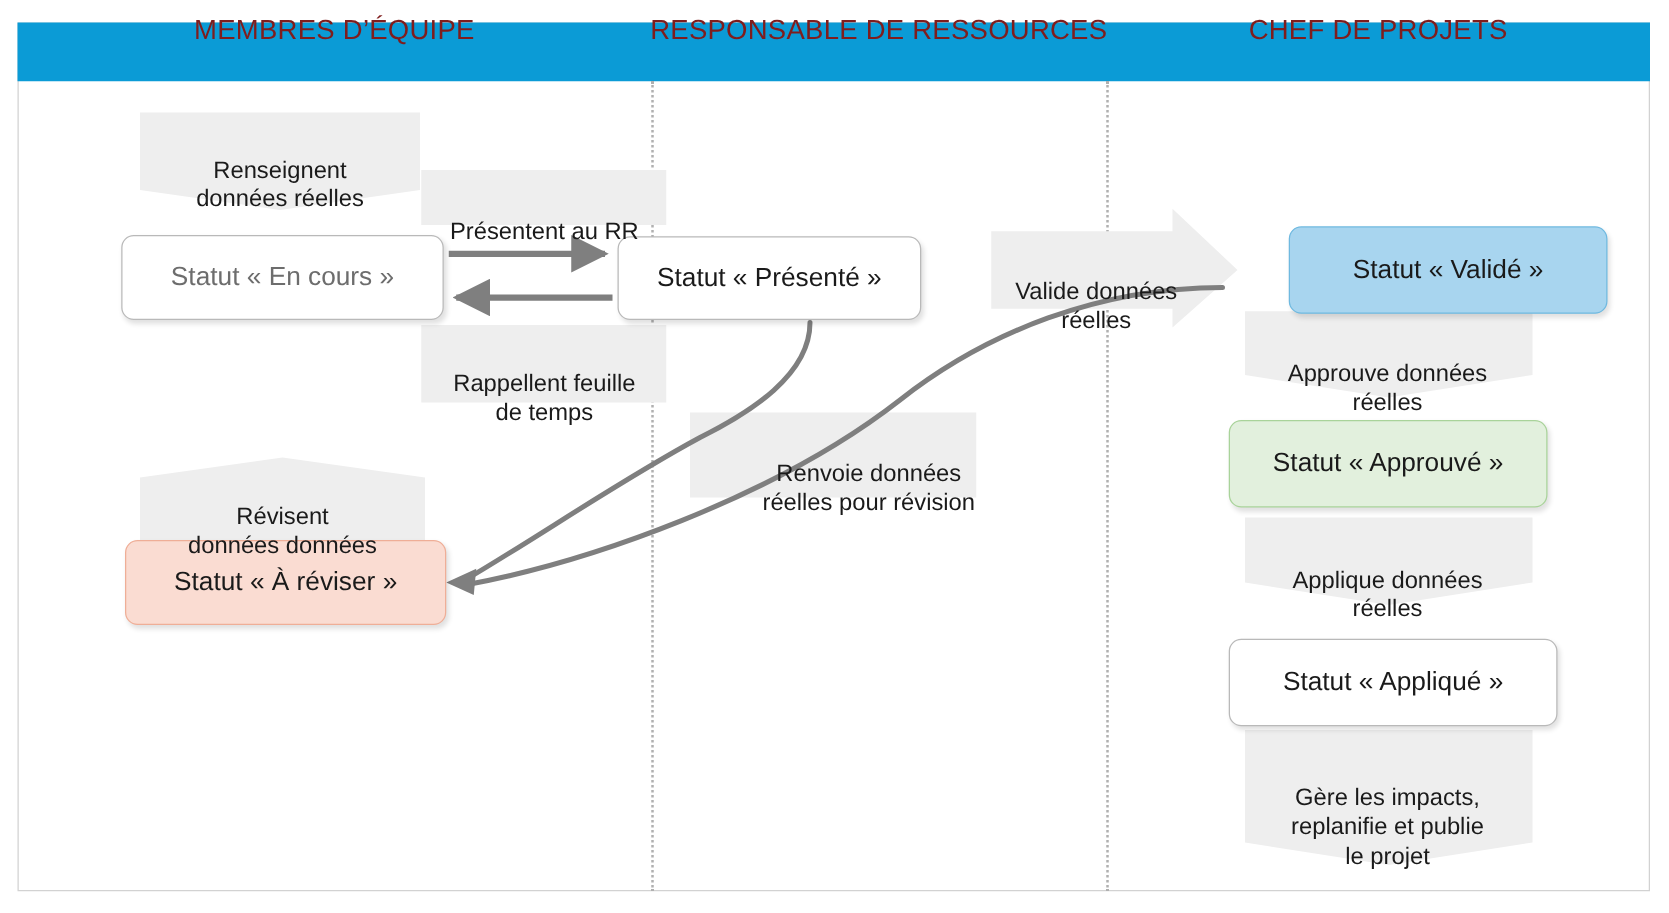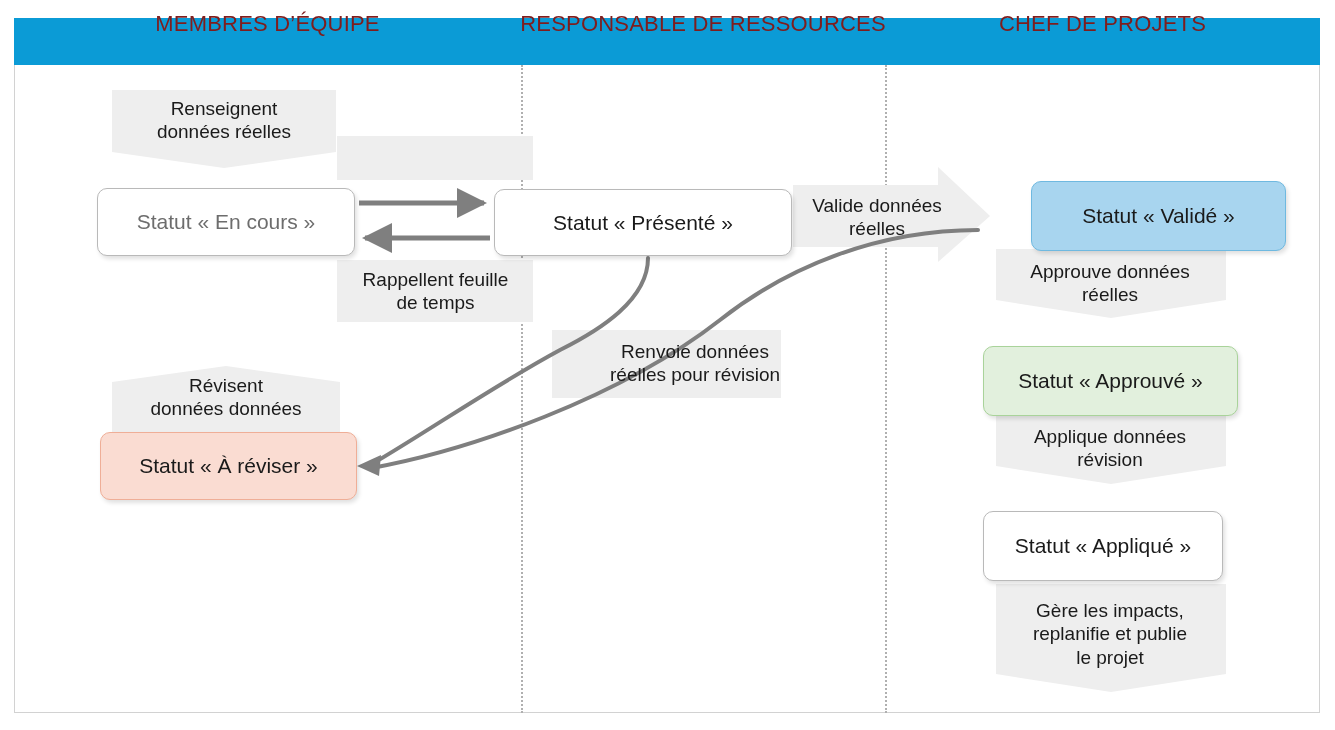--- a/index.html
+++ b/index.html
@@ -81,37 +81,38 @@
     box-shadow: 2px 3px 4px rgba(0,0,0,0.12);
     background: #ffffff;
     padding: 0 4px;
   }
   .status-box.grey-text { color: #6d6d6d; }
   .status-box.blue  { background: #a8d5ef; border-color: #6fb9e0; }
   .status-box.green { background: #e2f0dd; border-color: #a9d39a; }
   .status-box.pink  { background: #fadcd2; border-color: #efae97; }
 
   #box-encours   { left: 97px;  top: 188px; width: 258px; height: 68px; }
-  #box-presente  { left: 494px; top: 189px; width: 298px; height: 67px; }
+  #box-presente  { left: 494px; top: 189px; width: 243px; height: 67px; }
   #box-areviser  { left: 100px; top: 432px; width: 257px; height: 68px; text-align: center; }
   #box-valide    { left: 1031px; top: 181px; width: 255px; height: 70px; }
-  #box-approuve  { left: 983px; top: 346px; width: 255px; height: 70px; }
-  #box-applique  { left: 983px; top: 511px; width: 240px; height: 70px; }
+  #box-approuve  { left: 983px; top: 336px; width: 255px; height: 70px; }
+  #box-applique  { left: 983px; top: 511px; width: 263px; height: 70px; }
 
   
   .banner-text {
     position: absolute;
     display: flex;
     align-items: center;
     justify-content: center;
     text-align: center;
     font-size: 19px;
     line-height: 1.22;
     color: #1a1a1a;
     white-space: pre-line;
+    margin-top: 28px;
   }
   #t-renseignent { left: 110px; top: 92px;  width: 228px; height: 56px; }
   #t-presentent  { left: 338px; top: 140px; width: 195px; height: 36px; }
   #t-rappellent  { left: 338px; top: 263px; width: 195px; height: 56px; }
   #t-revisent    { left: 112px; top: 368px; width: 228px; height: 58px; }
   #t-renvoie     { left: 553px; top: 334px; width: 228px; height: 58px; padding-left: 28px; }
   #t-valide      { left: 797px; top: 188px; width: 160px; height: 58px; }
   #t-approuve-d  { left: 996px; top: 255px; width: 228px; height: 56px; }
   #t-applique-d  { left: 996px; top: 420px; width: 228px; height: 56px; }
   #t-gere        { left: 996px; top: 592px; width: 228px; height: 84px; }
@@ -177,36 +178,37 @@
 
   <div class="status-box blue" id="box-valide">Statut « Validé »</div>
 
   <div class="status-box green" id="box-approuve">Statut « Approuvé »</div>
 
   <div class="status-box" id="box-applique">Statut « Appliqué »</div>
 
   <div class="banner-text" id="t-renseignent">Renseignent
 données réelles</div>
 
+  <div class="banner-text" id="t-presentent">Présentent au RR</div>
 
   <div class="banner-text" id="t-rappellent">Rappellent feuille
 de temps</div>
 
   <div class="banner-text" id="t-revisent">Révisent
 données données</div>
 
   <div class="banner-text" id="t-renvoie">Renvoie données
 réelles pour révision</div>
 
   <div class="banner-text" id="t-valide">Valide données
 réelles</div>
 
   <div class="banner-text" id="t-approuve-d">Approuve données
 réelles</div>
 
   <div class="banner-text" id="t-applique-d">Applique données
-révision</div>
+réelles</div>
 
   <div class="banner-text" id="t-gere">Gère les impacts,
 replanifie et publie
 le projet</div>
 
 </div>
 
 </body></html>

